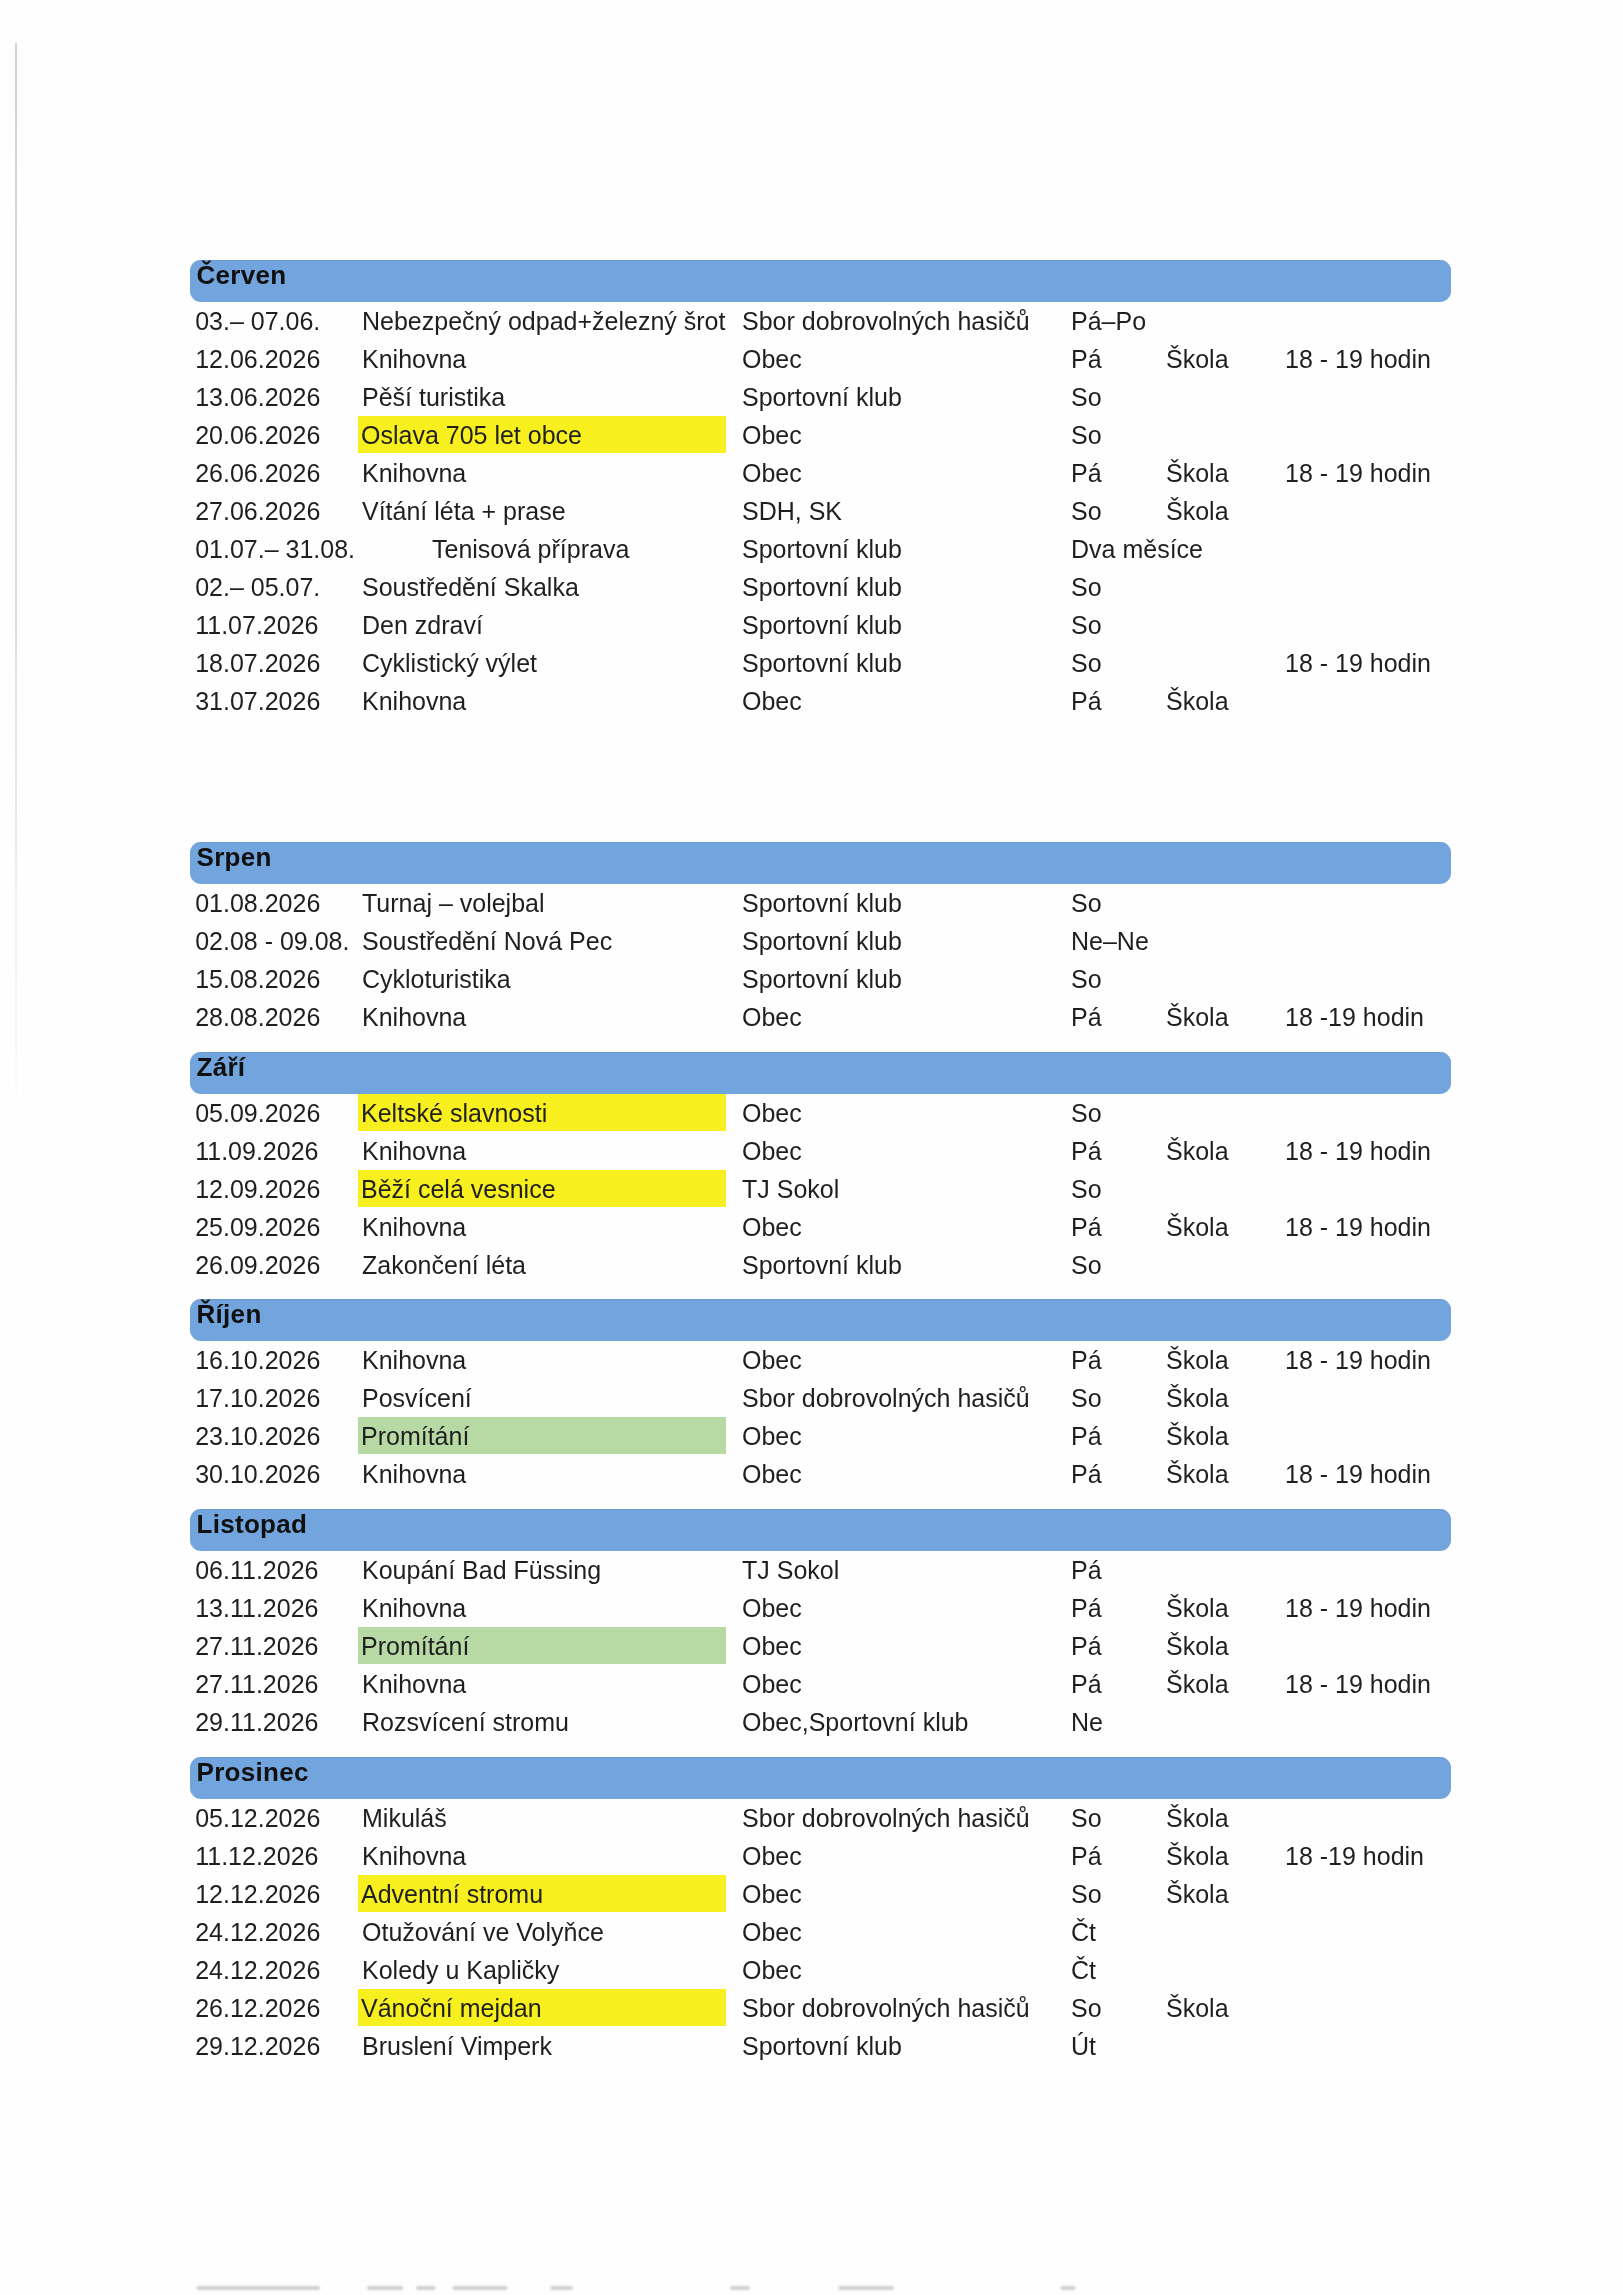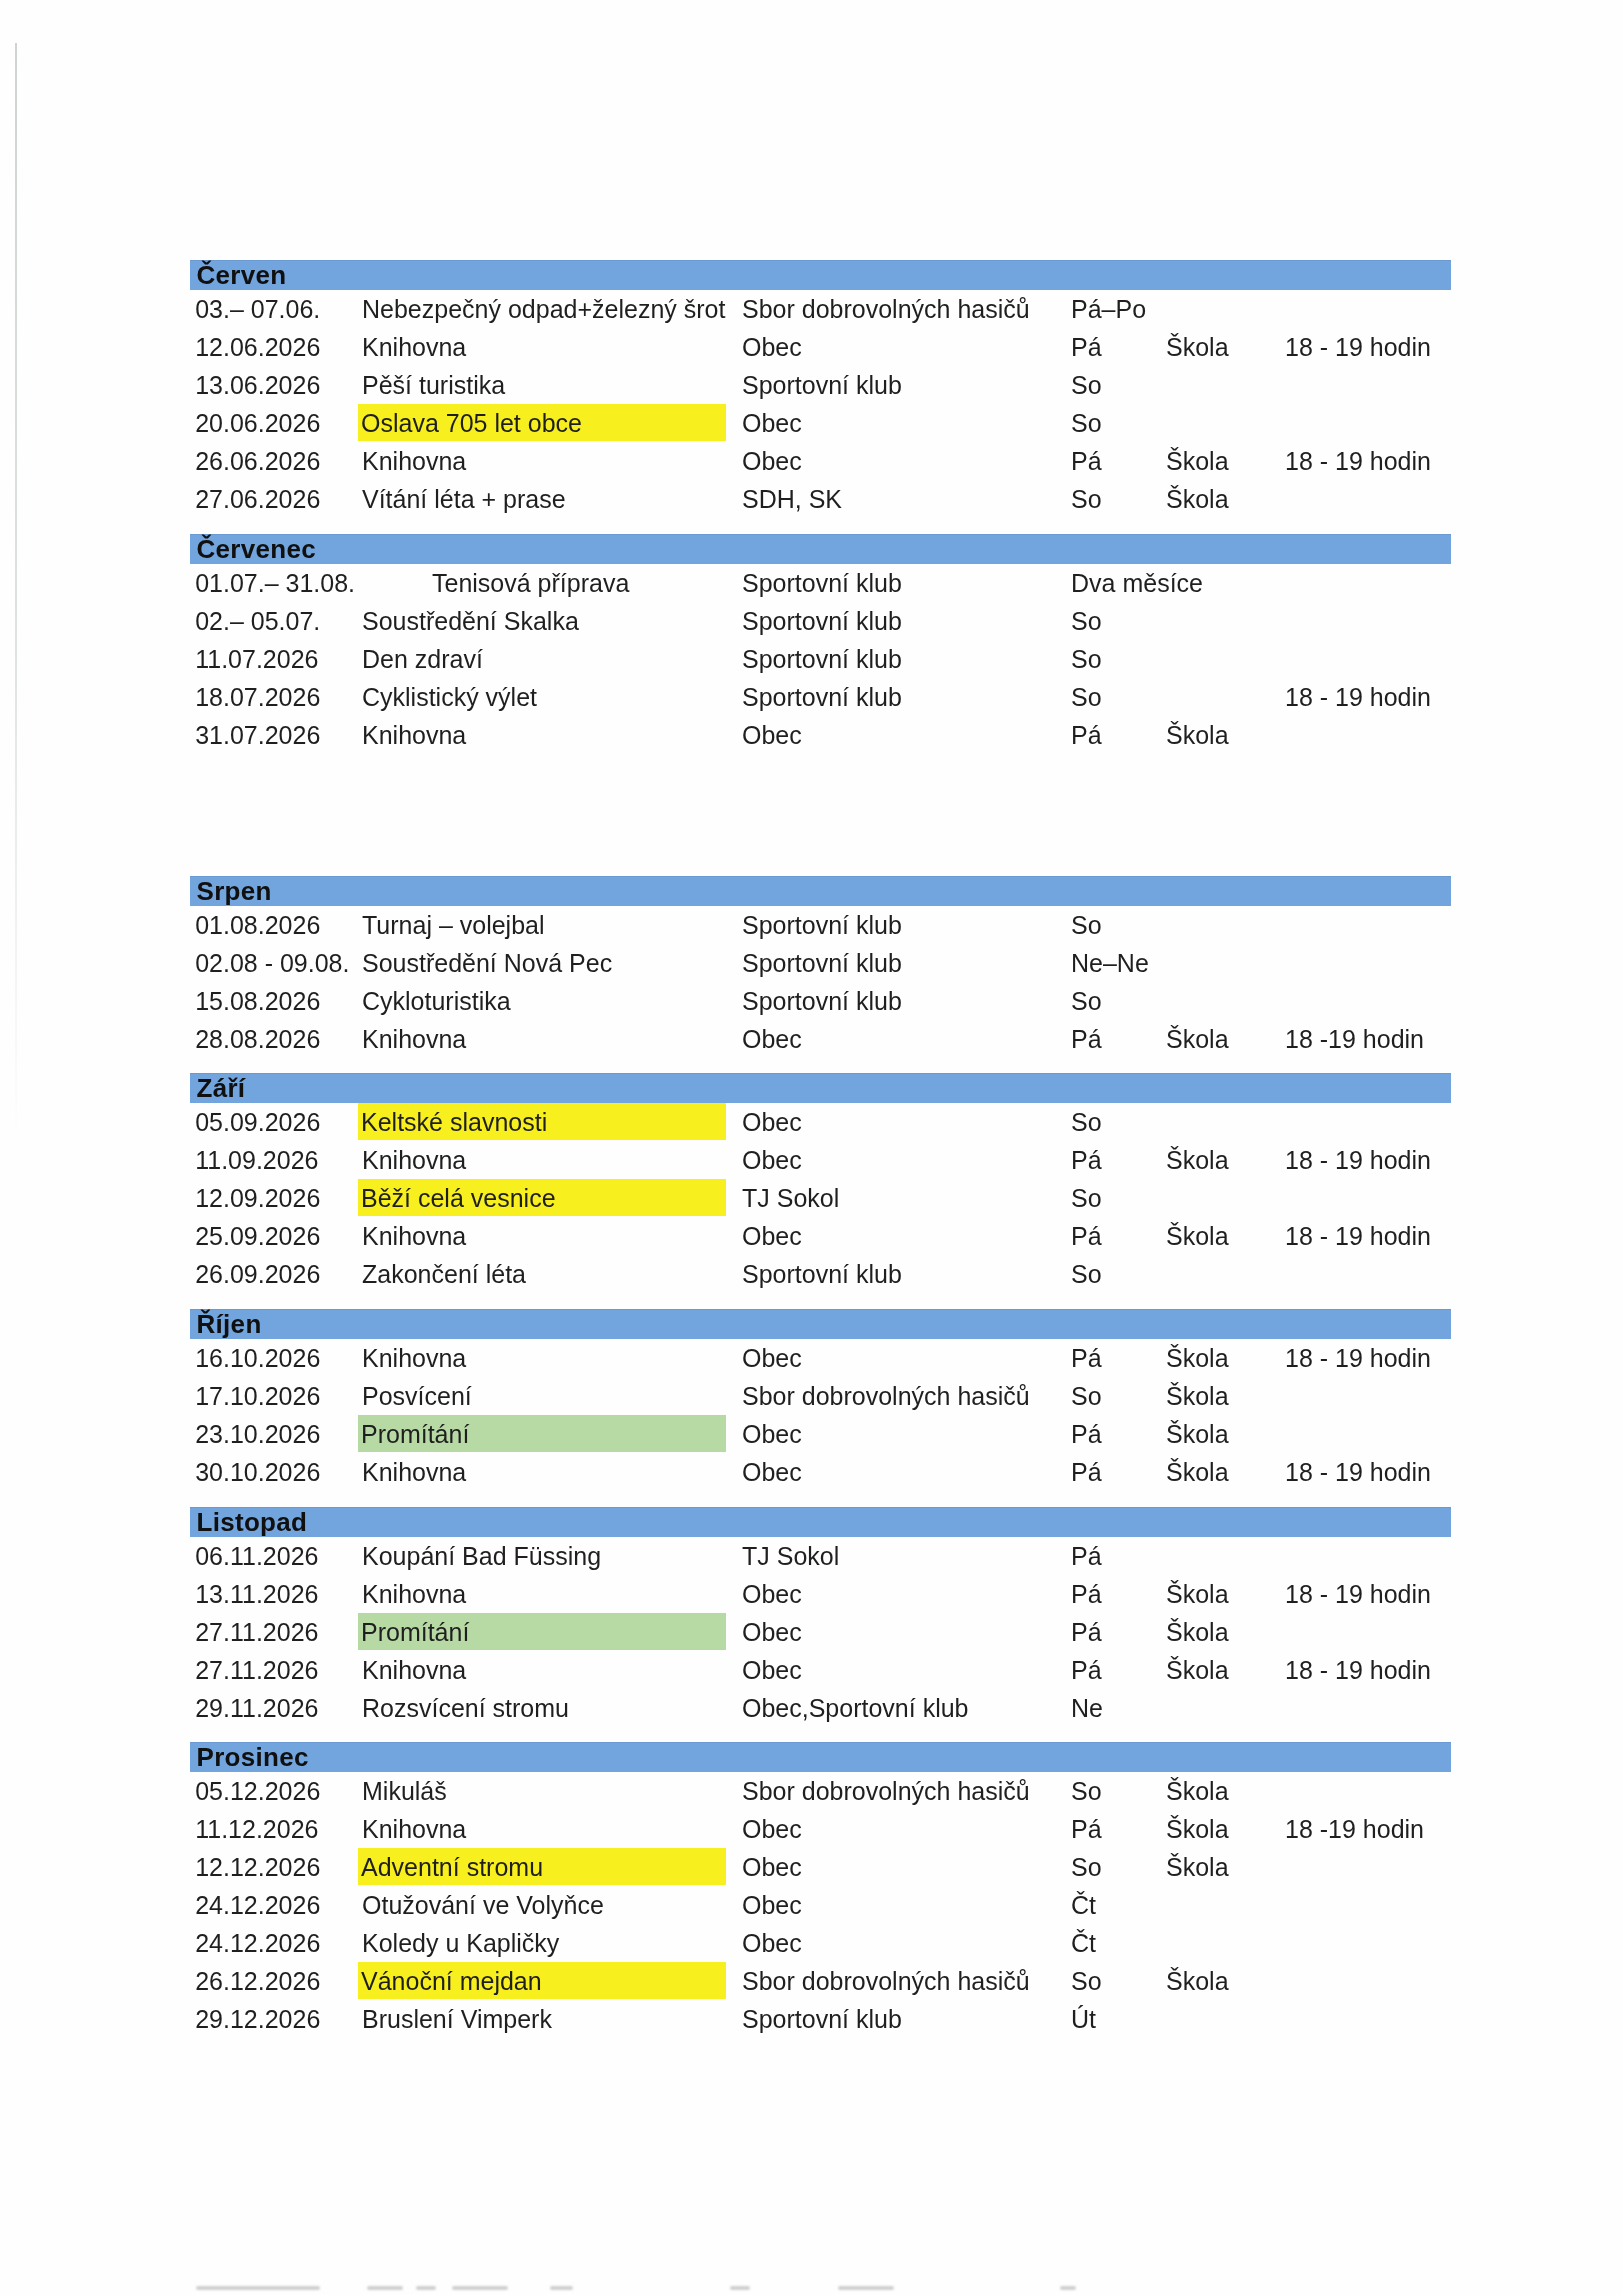--- a/index.html
+++ b/index.html
@@ -20,24 +20,24 @@
     background: linear-gradient(to bottom, #bfc6c2 0%, #d4d9d6 55%, rgba(212,217,214,0) 100%);
     opacity: .75;
   }
   .events-table {
     position: absolute;
     left: 190px; top: 260px;
     width: 1261px;
   }
   .month-bar {
     position: relative;
-    height: 30px;
+    height: 42px;
     background: var(--header-blue, #72a5dd);
     margin-top: 15.7px;
-    border-radius: 0;
+    border-radius: 11px;
     box-shadow: 0 0.7px 0 rgba(90,130,180,.35) inset;
   }
   .month-bar.first { margin-top: 0; }
   .month-bar.big-gap { margin-top: 122px; }
   .month-label {
     position: absolute;
     left: 6.5px; top: 0;
     line-height: 31px;
     font-size: 26px;
     font-weight: bold;
@@ -120,23 +120,20 @@
         <span class="cell day">Pá</span>
         <span class="cell place">Škola</span>
         <span class="cell time">18 - 19 hodin</span>
       </div>
       <div class="row">
         <span class="cell date">27.06.2026</span>
         <span class="cell event">Vítání léta + prase</span>
         <span class="cell org">SDH, SK</span>
         <span class="cell day">So</span>
         <span class="cell place">Škola</span>
-      </div>
-      <div class="month-bar">
-        <span class="month-label">Červenec</span>
       </div>
       <div class="row">
         <span class="cell date">01.07.– 31.08.</span>
         <span class="cell event" style="left: 242px;">Tenisová příprava</span>
         <span class="cell org">Sportovní klub</span>
         <span class="cell day">Dva měsíce</span>
       </div>
       <div class="row">
         <span class="cell date">02.– 05.07.</span>
         <span class="cell event">Soustředění Skalka</span>

